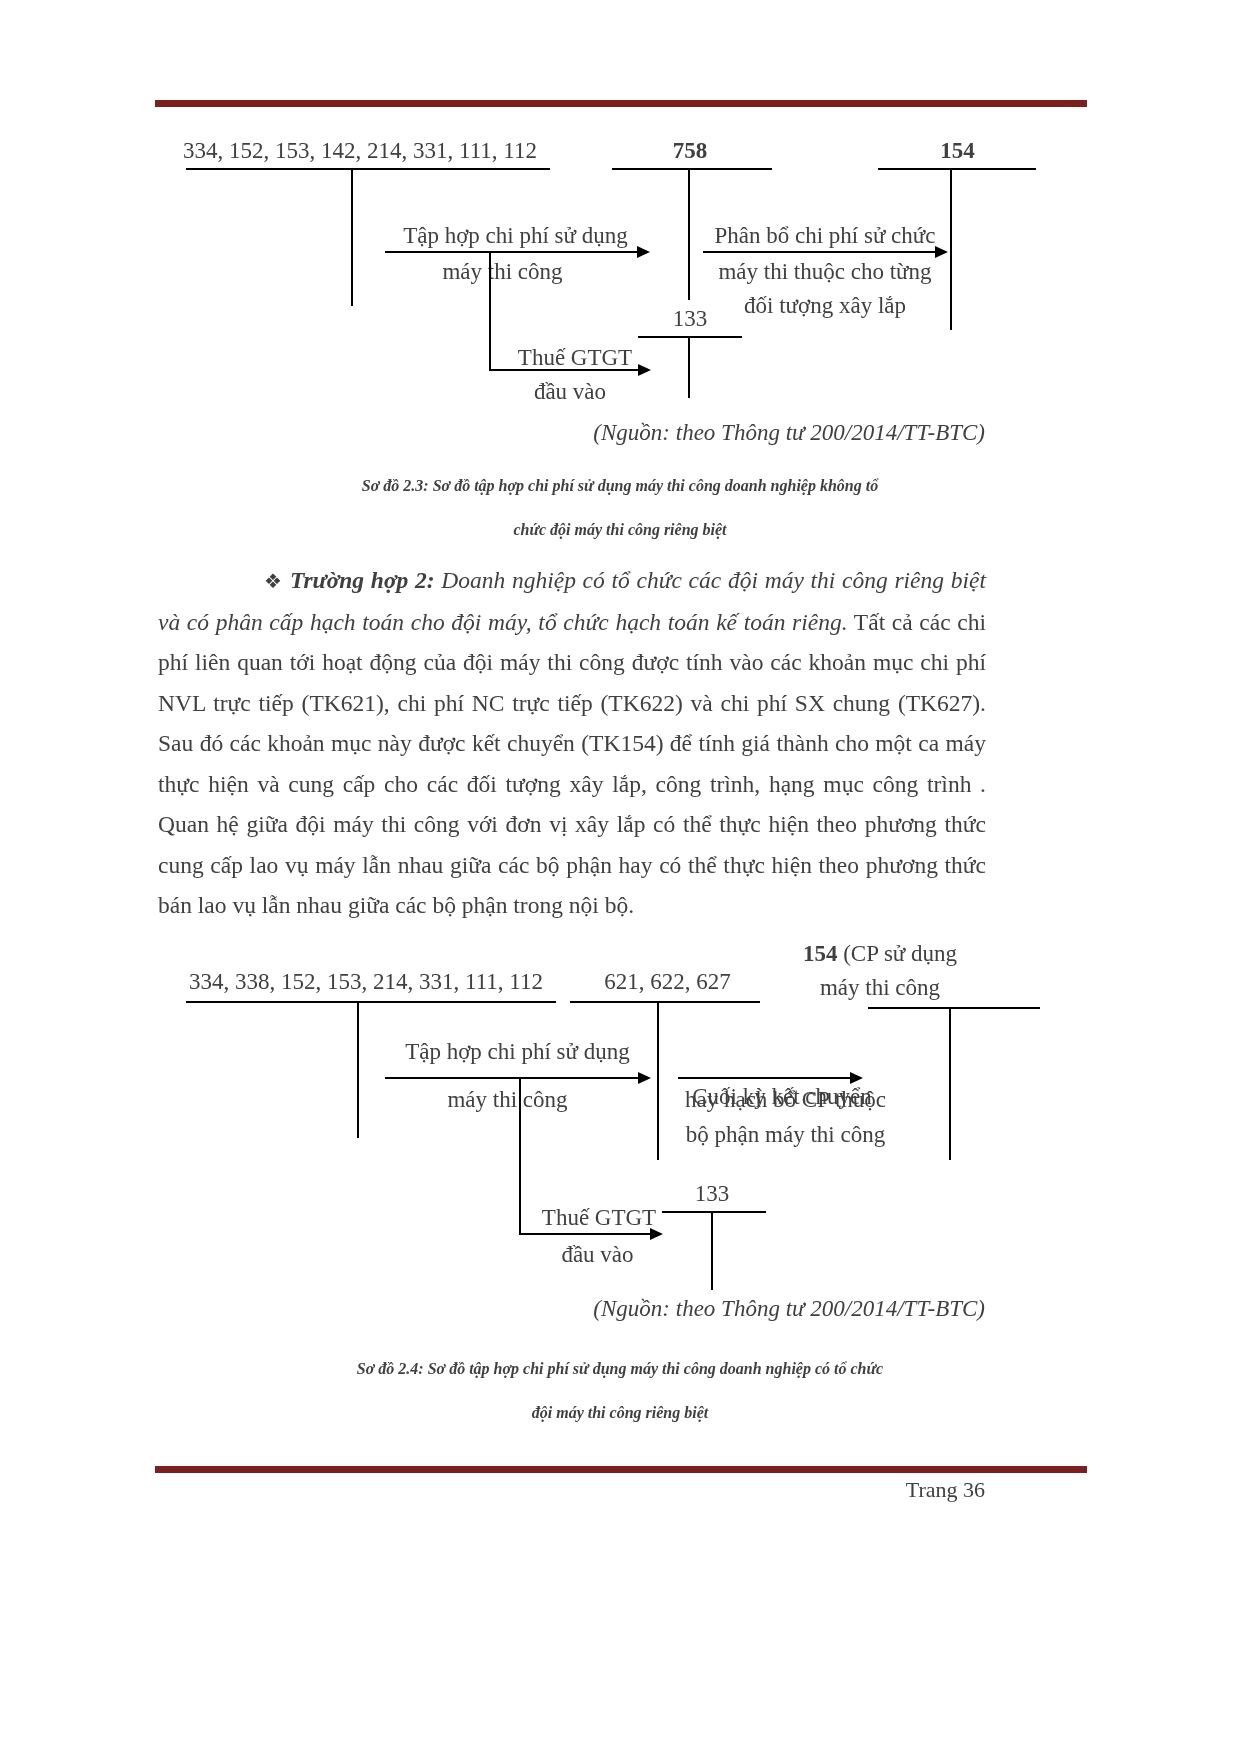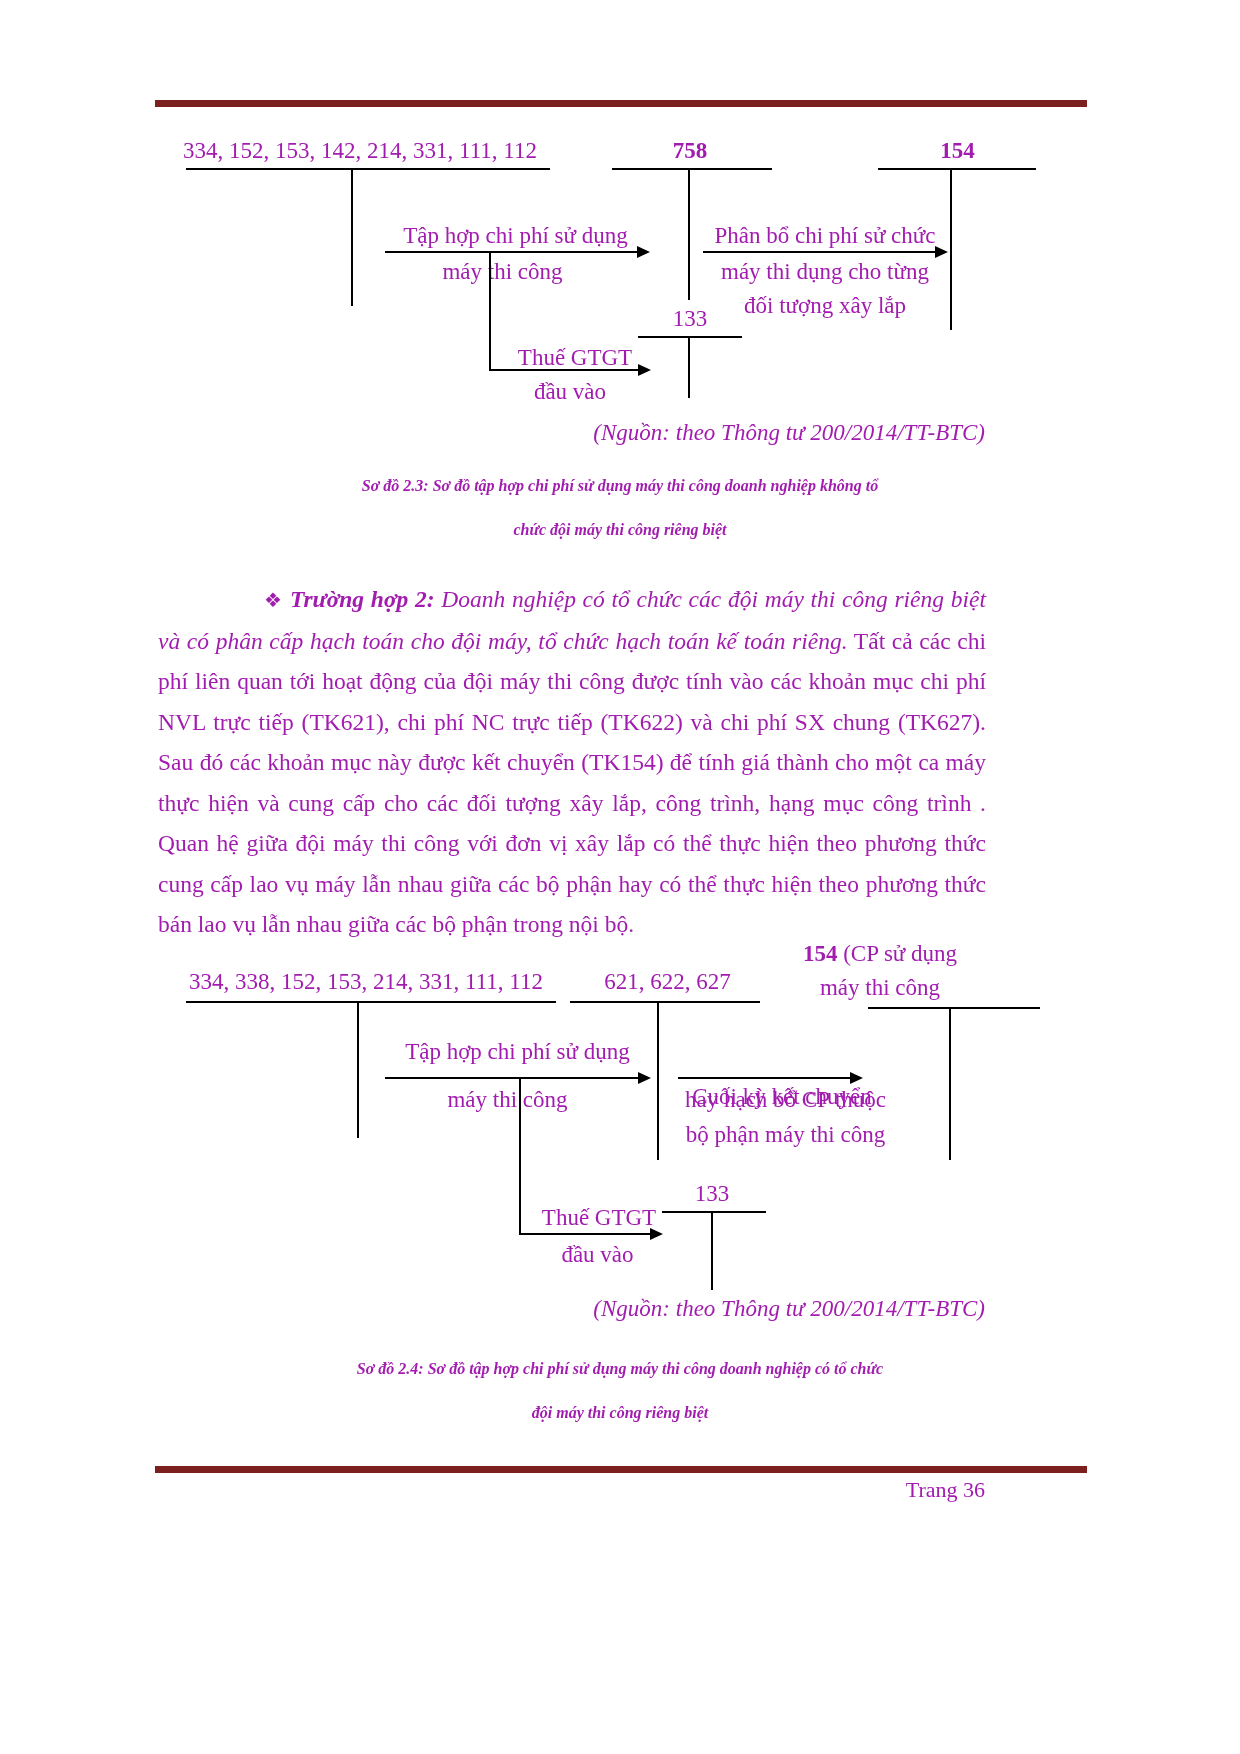--- a/index.html
+++ b/index.html
@@ -1,35 +1,35 @@
 <!DOCTYPE html>
 <html><head>
 <meta charset="utf-8">
 <style>
   html,body{margin:0;padding:0;background:#fff;}
   .page{
     position:relative;
     width:1240px;height:1754px;
-    background:#fff;color:#a21caf;
+    background:#fff;color:#404040;
     font-family:"Liberation Serif","DejaVu Serif",serif;
     overflow:hidden;
   }
   .bar{position:absolute;background:#7b1f1f;height:7px;}
   .hline{position:absolute;height:2px;background:#000;}
   .vline{position:absolute;width:2px;background:#000;}
   .ahead{position:absolute;width:0;height:0;
     border-left:13px solid #000;border-top:6px solid transparent;border-bottom:6px solid transparent;}
   .lbl{position:absolute;font-size:23px;line-height:29px;text-align:center;white-space:nowrap;}
   .b{font-weight:bold;}
   .it{font-style:italic;}
   .src{position:absolute;font-size:23px;font-style:italic;text-align:right;}
   .cap{position:absolute;font-size:16px;font-weight:bold;font-style:italic;text-align:center;}
   .para{
     position:absolute;left:158px;top:560px;width:828px;
-    font-size:23.5px;line-height:40.5px;text-align:justify;text-indent:106px;margin-top:19px;
+    font-size:23.5px;line-height:40.5px;text-align:justify;text-indent:106px;
   }
   .bullet{font-family:"DejaVu Sans",sans-serif;font-size:20px;}
   .pagenum{position:absolute;font-size:22px;text-align:right;}
 </style>
 </head>
 <body>
 
 <div class="page">
 
   <div class="bar" style="left:155px;top:100px;width:932px;"></div>
@@ -49,21 +49,21 @@
     <div class="vline" style="left:950px;top:168px;height:162px;"></div>
 
     <div class="lbl" style="left:388px;top:221px;width:255px;">Tập hợp chi phí sử dụng</div>
     <div class="hline" style="left:385px;top:251px;width:252px;"></div>
     <div class="ahead" style="left:637px;top:246px;"></div>
     <div class="lbl" style="left:400px;top:257px;width:205px;">máy thi công</div>
 
     <div class="lbl" style="left:700px;top:221px;width:250px;">Phân bổ chi phí sử chức</div>
     <div class="hline" style="left:703px;top:251px;width:232px;"></div>
     <div class="ahead" style="left:935px;top:246px;"></div>
-    <div class="lbl" style="left:700px;top:257px;width:250px;">máy thi dụng cho từng</div>
+    <div class="lbl" style="left:700px;top:257px;width:250px;">máy thi thuộc cho từng</div>
     <div class="lbl" style="left:700px;top:291px;width:250px;">đối tượng xây lắp</div>
 
     <div class="vline" style="left:489px;top:252px;height:119px;"></div>
 
     <div class="lbl" style="left:638px;top:304px;width:104px;">133</div>
     <div class="hline" style="left:638px;top:336px;width:104px;"></div>
     <div class="vline" style="left:688px;top:336px;height:62px;"></div>
 
     <div class="lbl" style="left:505px;top:343px;width:140px;">Thuế GTGT</div>
     <div class="hline" style="left:489px;top:369px;width:149px;"></div>

